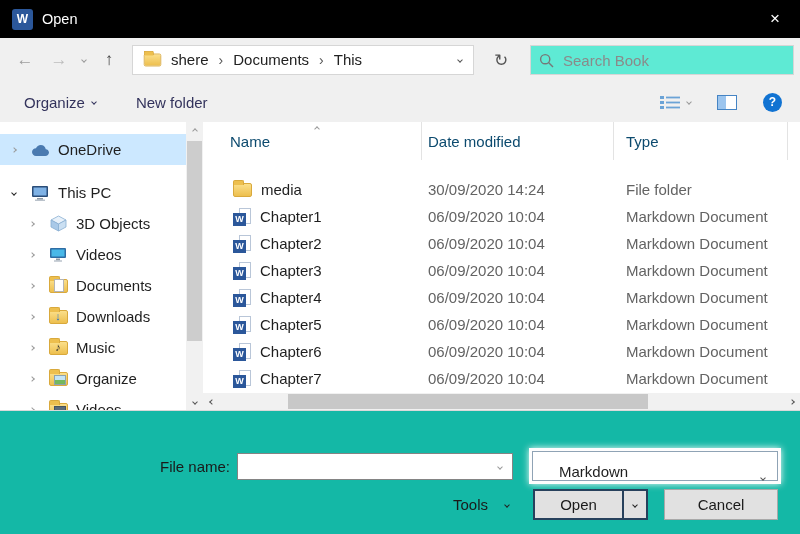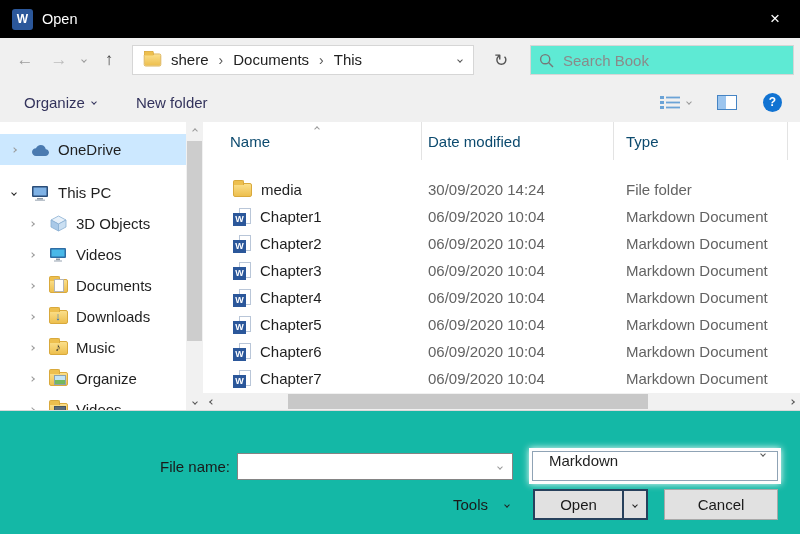--- a/index.html
+++ b/index.html
@@ -92,21 +92,21 @@
   .hscroll .arrow{position:absolute;top:0;width:17px;height:17px;display:flex;align-items:center;justify-content:center}
   .hscroll .arrow.left{left:0}.hscroll .arrow.right{right:0}
   .hscroll .thumb{position:absolute;top:1px;left:85px;width:360px;height:15px;background:#c8c8c8}
 
   
   .footer{position:absolute;top:410px;left:0;right:0;bottom:0;background:#14b8a6;border-top:1px solid #d9d9d9}
   .fn-label{position:absolute;left:110px;top:42px;width:120px;text-align:right;line-height:27px;color:#1a1a1a}
   .fn-input{position:absolute;left:237px;top:42px;width:276px;height:27px;background:#fff;border:1px solid #848484;display:flex;align-items:center}
   .fn-input input{flex:1;border:none;outline:none;height:100%;padding:0 8px;font-family:"Liberation Sans",sans-serif;font-size:15px;background:transparent}
   .fn-input .drop{width:24px;height:100%;display:flex;align-items:center;justify-content:center}
-  .ft-combo{position:absolute;left:532px;top:40px;width:246px;height:30px;background:#fff;border:1px solid #8fa3b5;box-shadow:0 0 0 3px #fdfdfd,0 0 7px 3px rgba(255,255,255,.95);display:flex;align-items:flex-start;padding-left:16px}
+  .ft-combo{position:absolute;left:532px;top:40px;width:246px;height:30px;background:#fff;border:1px solid #8fa3b5;box-shadow:0 0 0 3px #fdfdfd,0 0 7px 3px rgba(255,255,255,.95);display:flex;align-items:flex-end;padding-left:26px}
   .ft-combo .drop{margin-left:auto;width:28px;display:flex;align-items:center;justify-content:center}
   .tools-btn{position:absolute;left:445px;top:78px;width:72px;height:31px;display:flex;align-items:center;justify-content:center;gap:17px;color:#1a1a1a}
   .open-split{position:absolute;left:533px;top:78px;width:115px;height:31px;border:2px solid #27415c;background:#e1e1e1;display:flex}
   .open-main{flex:1;display:flex;align-items:center;justify-content:center;color:#1a1a1a}
   .open-arrow{width:24px;border-left:2px solid #27415c;display:flex;align-items:center;justify-content:center}
   .cancel-btn{position:absolute;left:664px;top:78px;width:114px;height:31px;background:#e1e1e1;border:1px solid #a9a9a9;display:flex;align-items:center;justify-content:center;color:#1a1a1a}
 </style>
 </head>
 <body>
 

